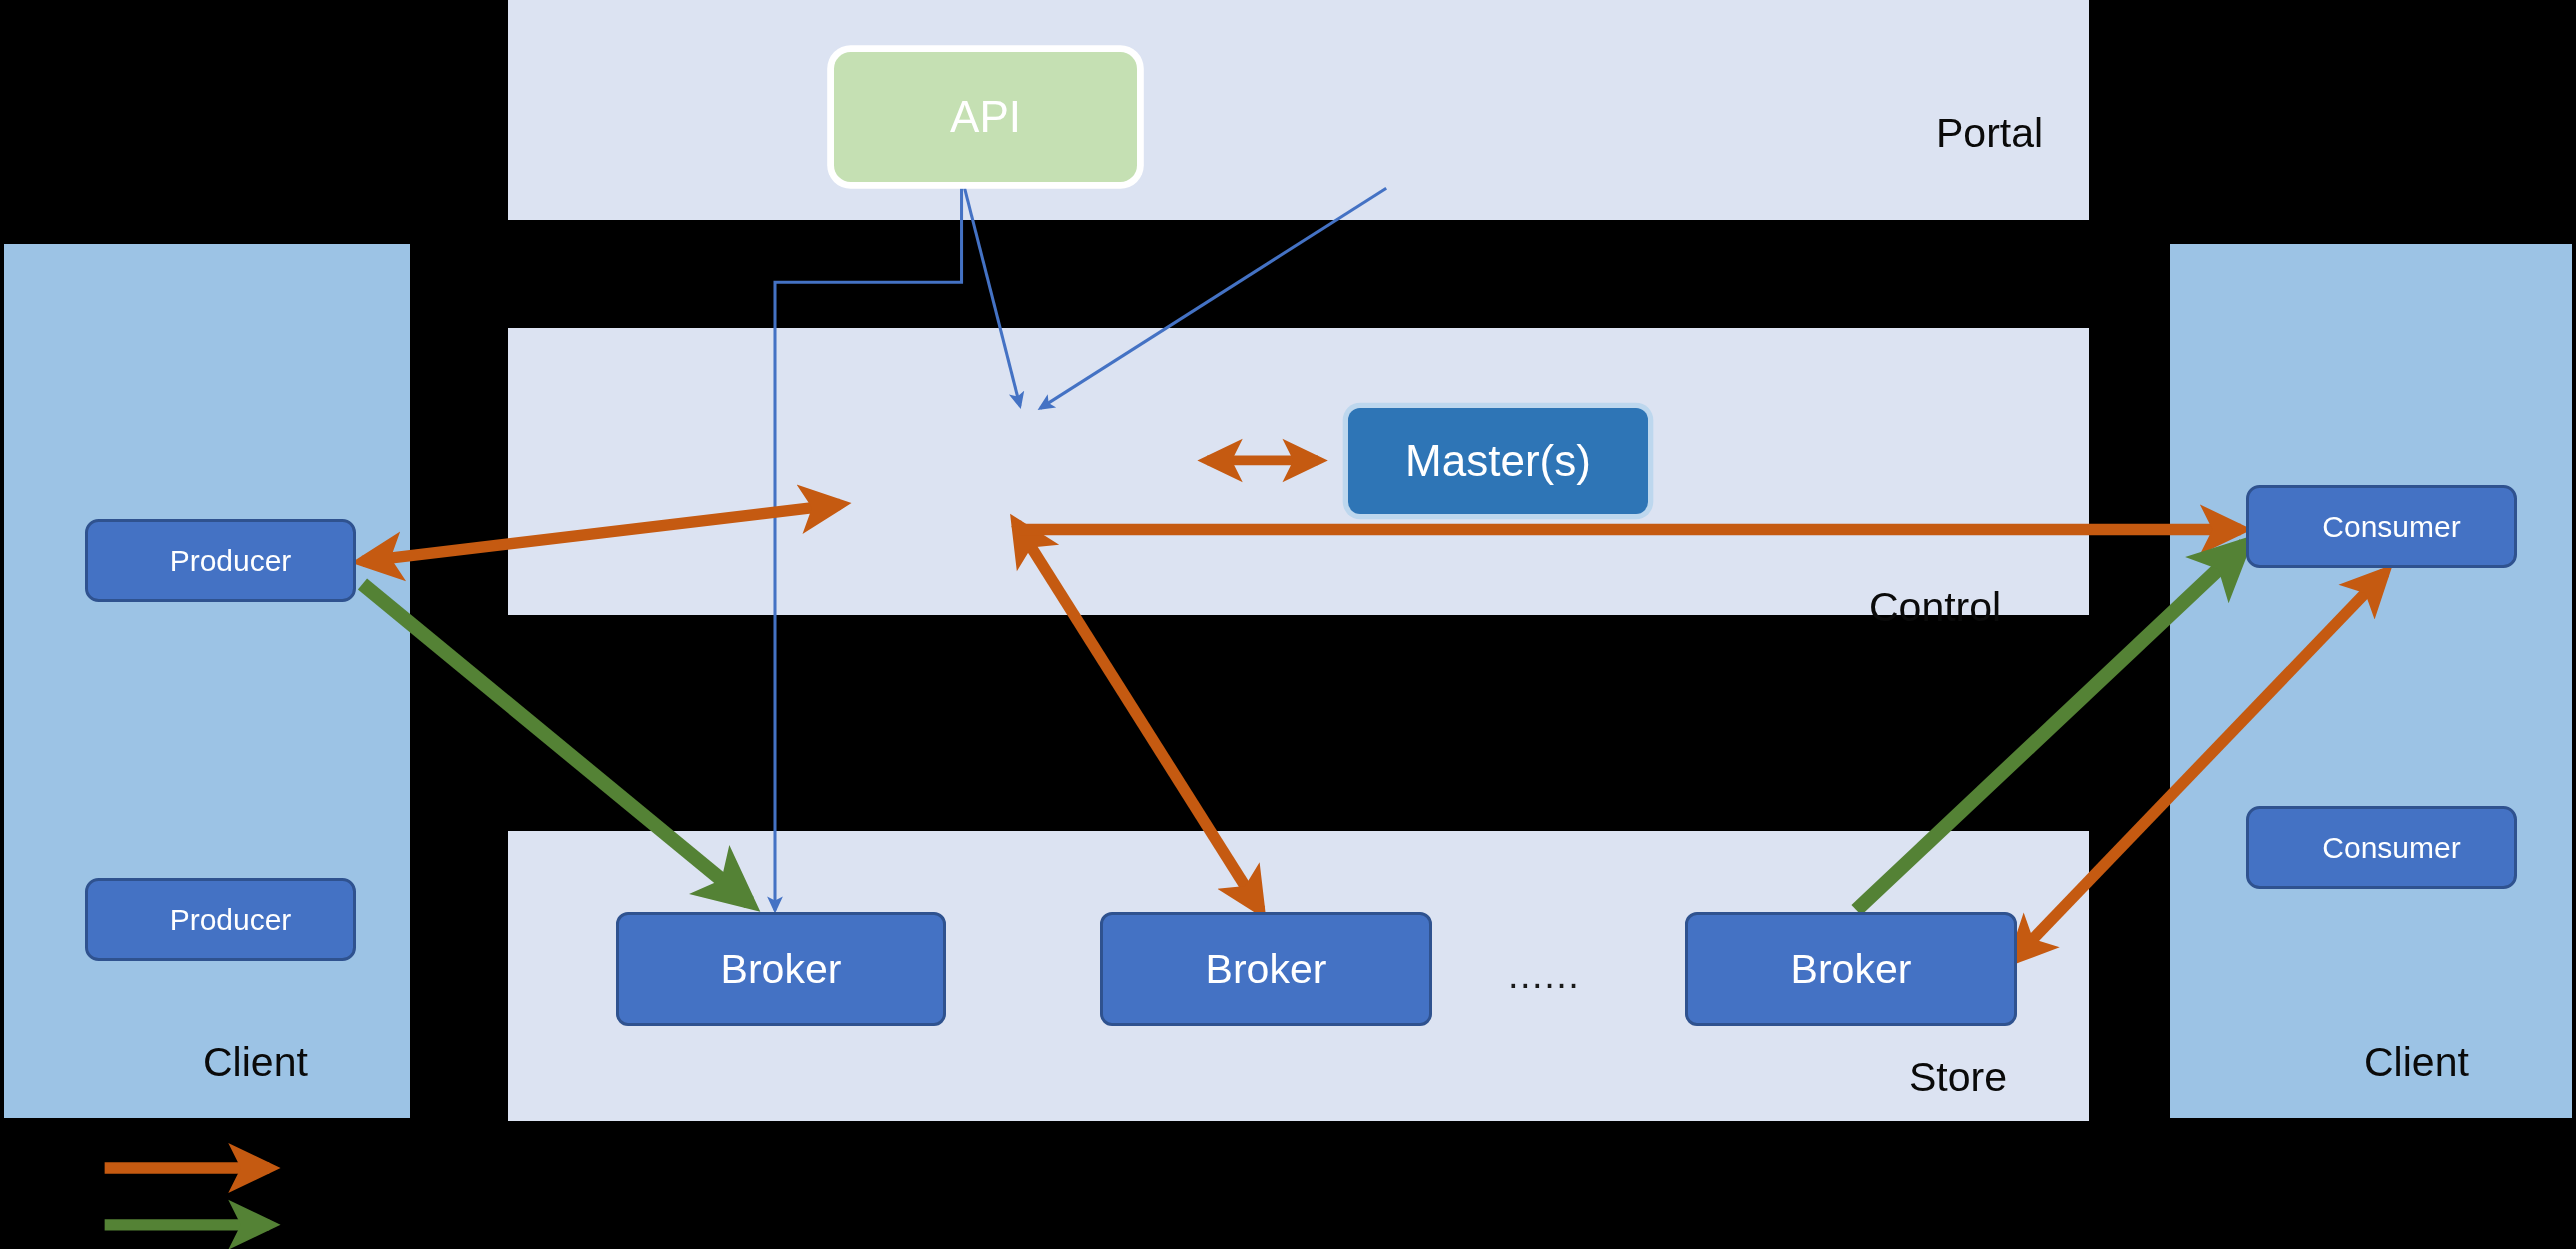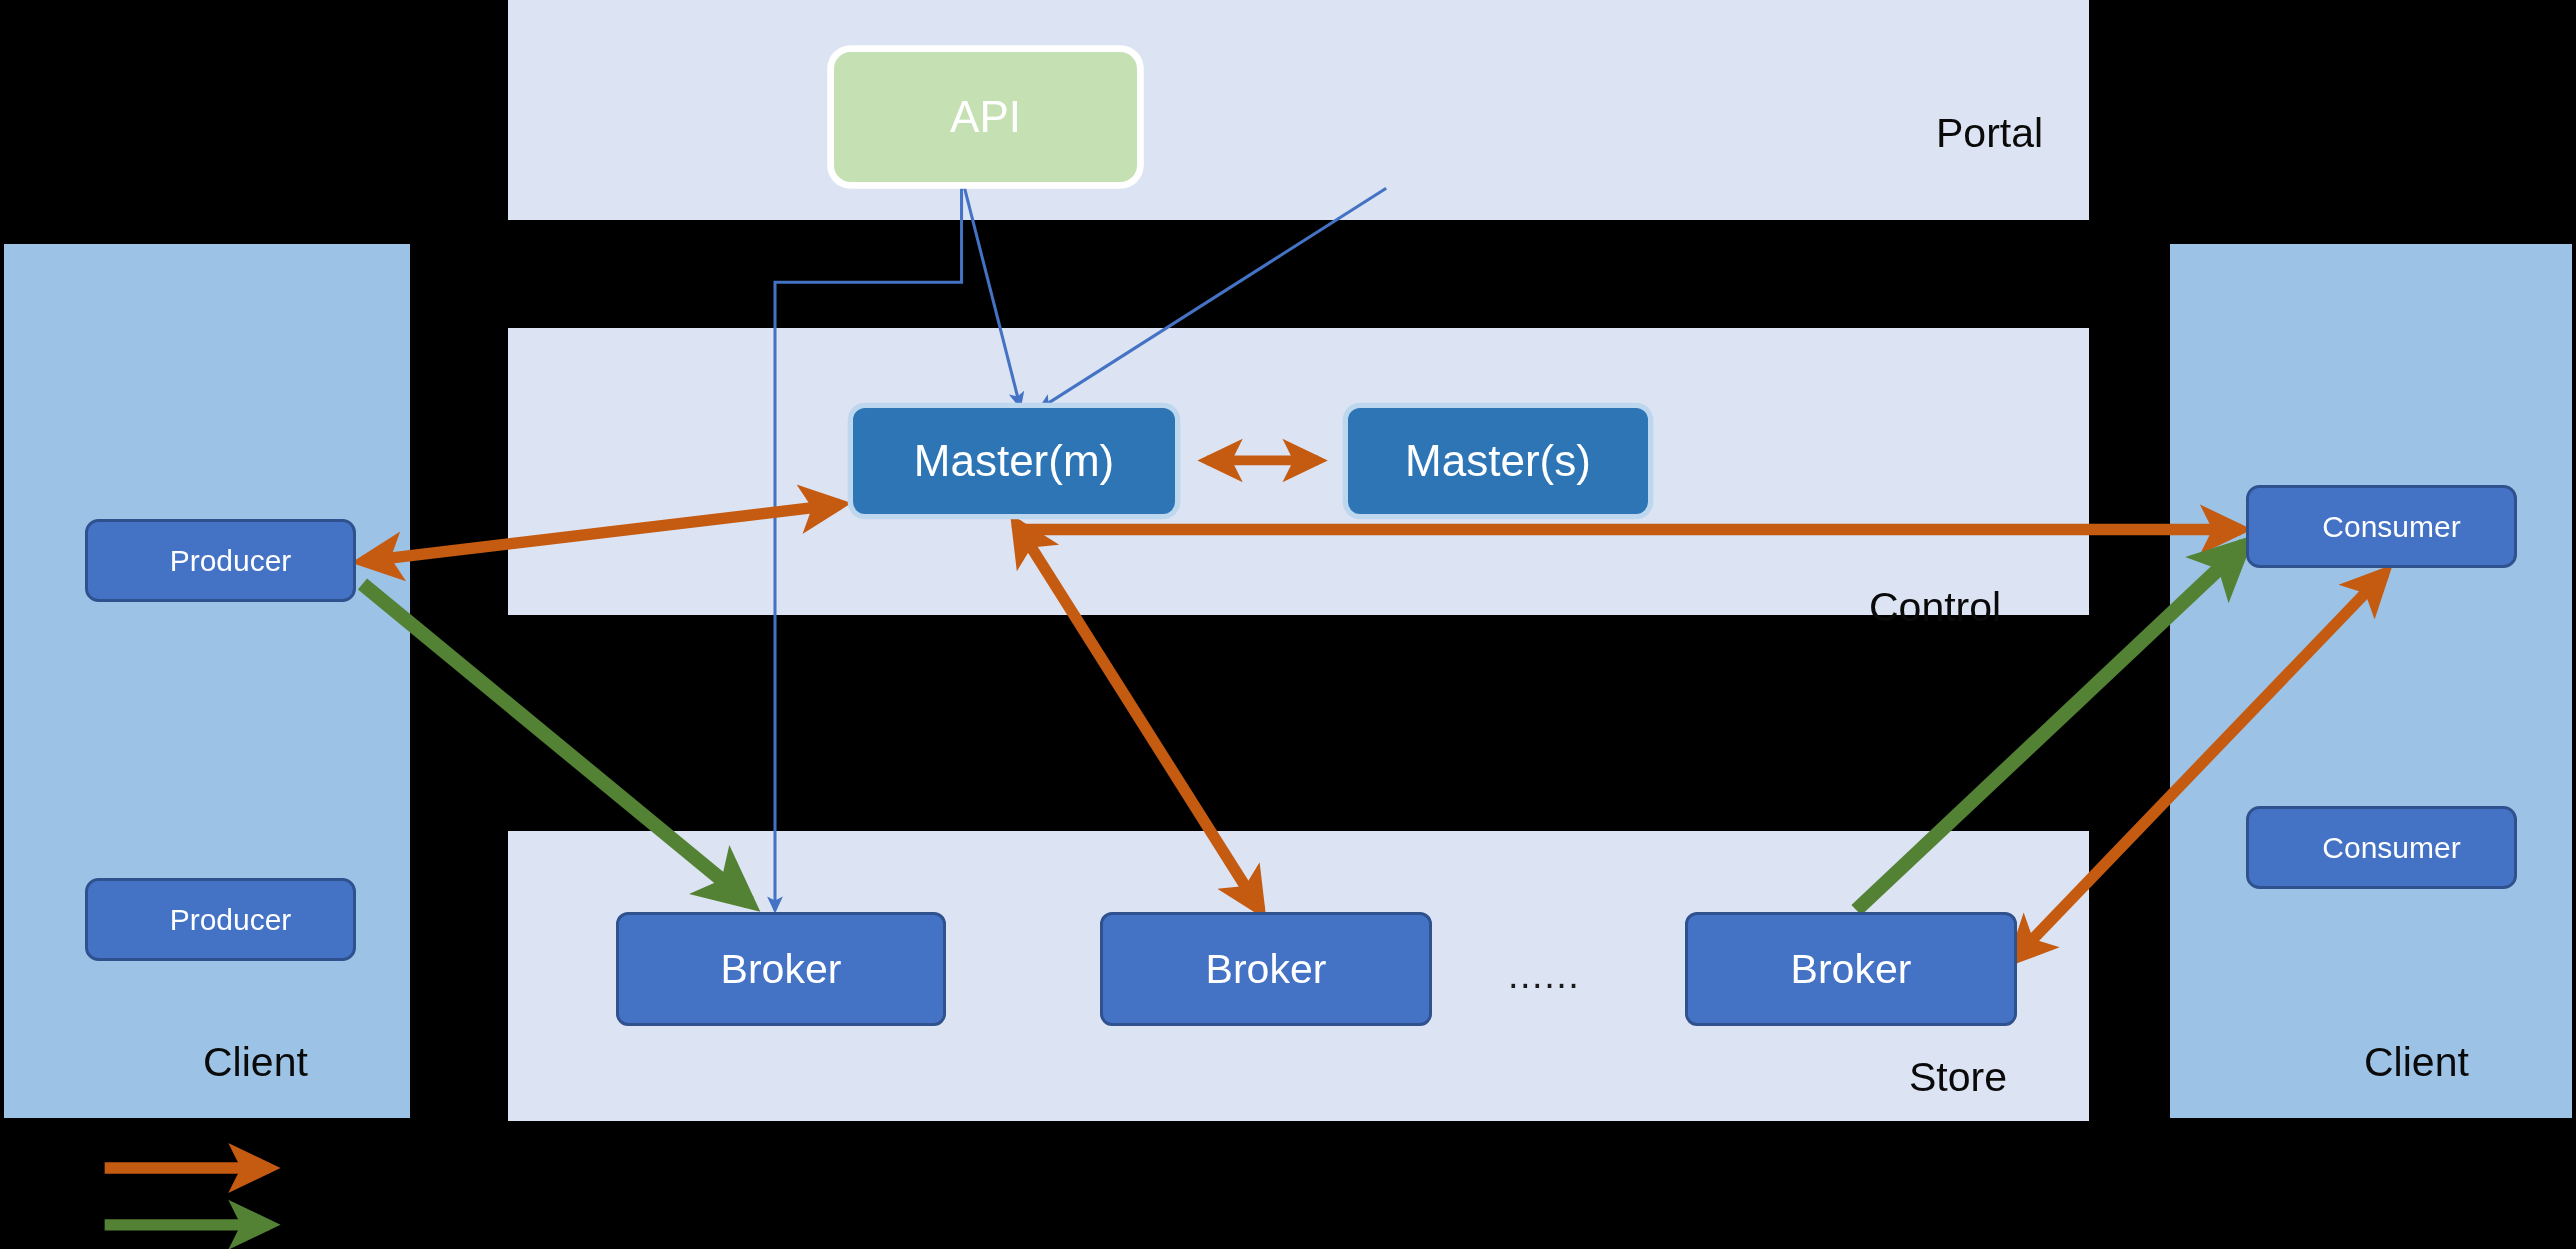--- a/index.html
+++ b/index.html
@@ -156,21 +156,20 @@
 
     <path d="M 138,1540 L 355,1540" stroke="#C55A11" stroke-width="15" fill="none" marker-end="url(#ar-orange)"></path>
     <path d="M 138,1615 L 355,1615" stroke="#548235" stroke-width="15" fill="none" marker-end="url(#ar-green)"></path>
   </svg>
 
   <div class="node green" style="left:814px; top:52px; width:303px; height:130px;margin-left:20px;">API</div>
 
 
   <div class="layer-label" style="left:1900px; top:110px;margin-left:36px;">Portal</div>
 
-  <div class="node master" style="left:853px; top:408px; width:322px; height:106px;">Master(m)</div>
 
   <div class="node master" style="left:1348px; top:408px; width:300px; height:106px;">Master(s)</div>
 
   <div class="layer-label" style="left:1869px; top:552px;margin-top:32px;">Control</div>
 
   <div class="node broker" style="left:616px; top:912px; width:330px; height:114px;">Broker</div>
 
   <div class="node broker" style="left:1100px; top:912px; width:332px; height:114px;">Broker</div>
 
   <div class="ellipsis-dots" style="left:1508px; top:954px;">......</div>

